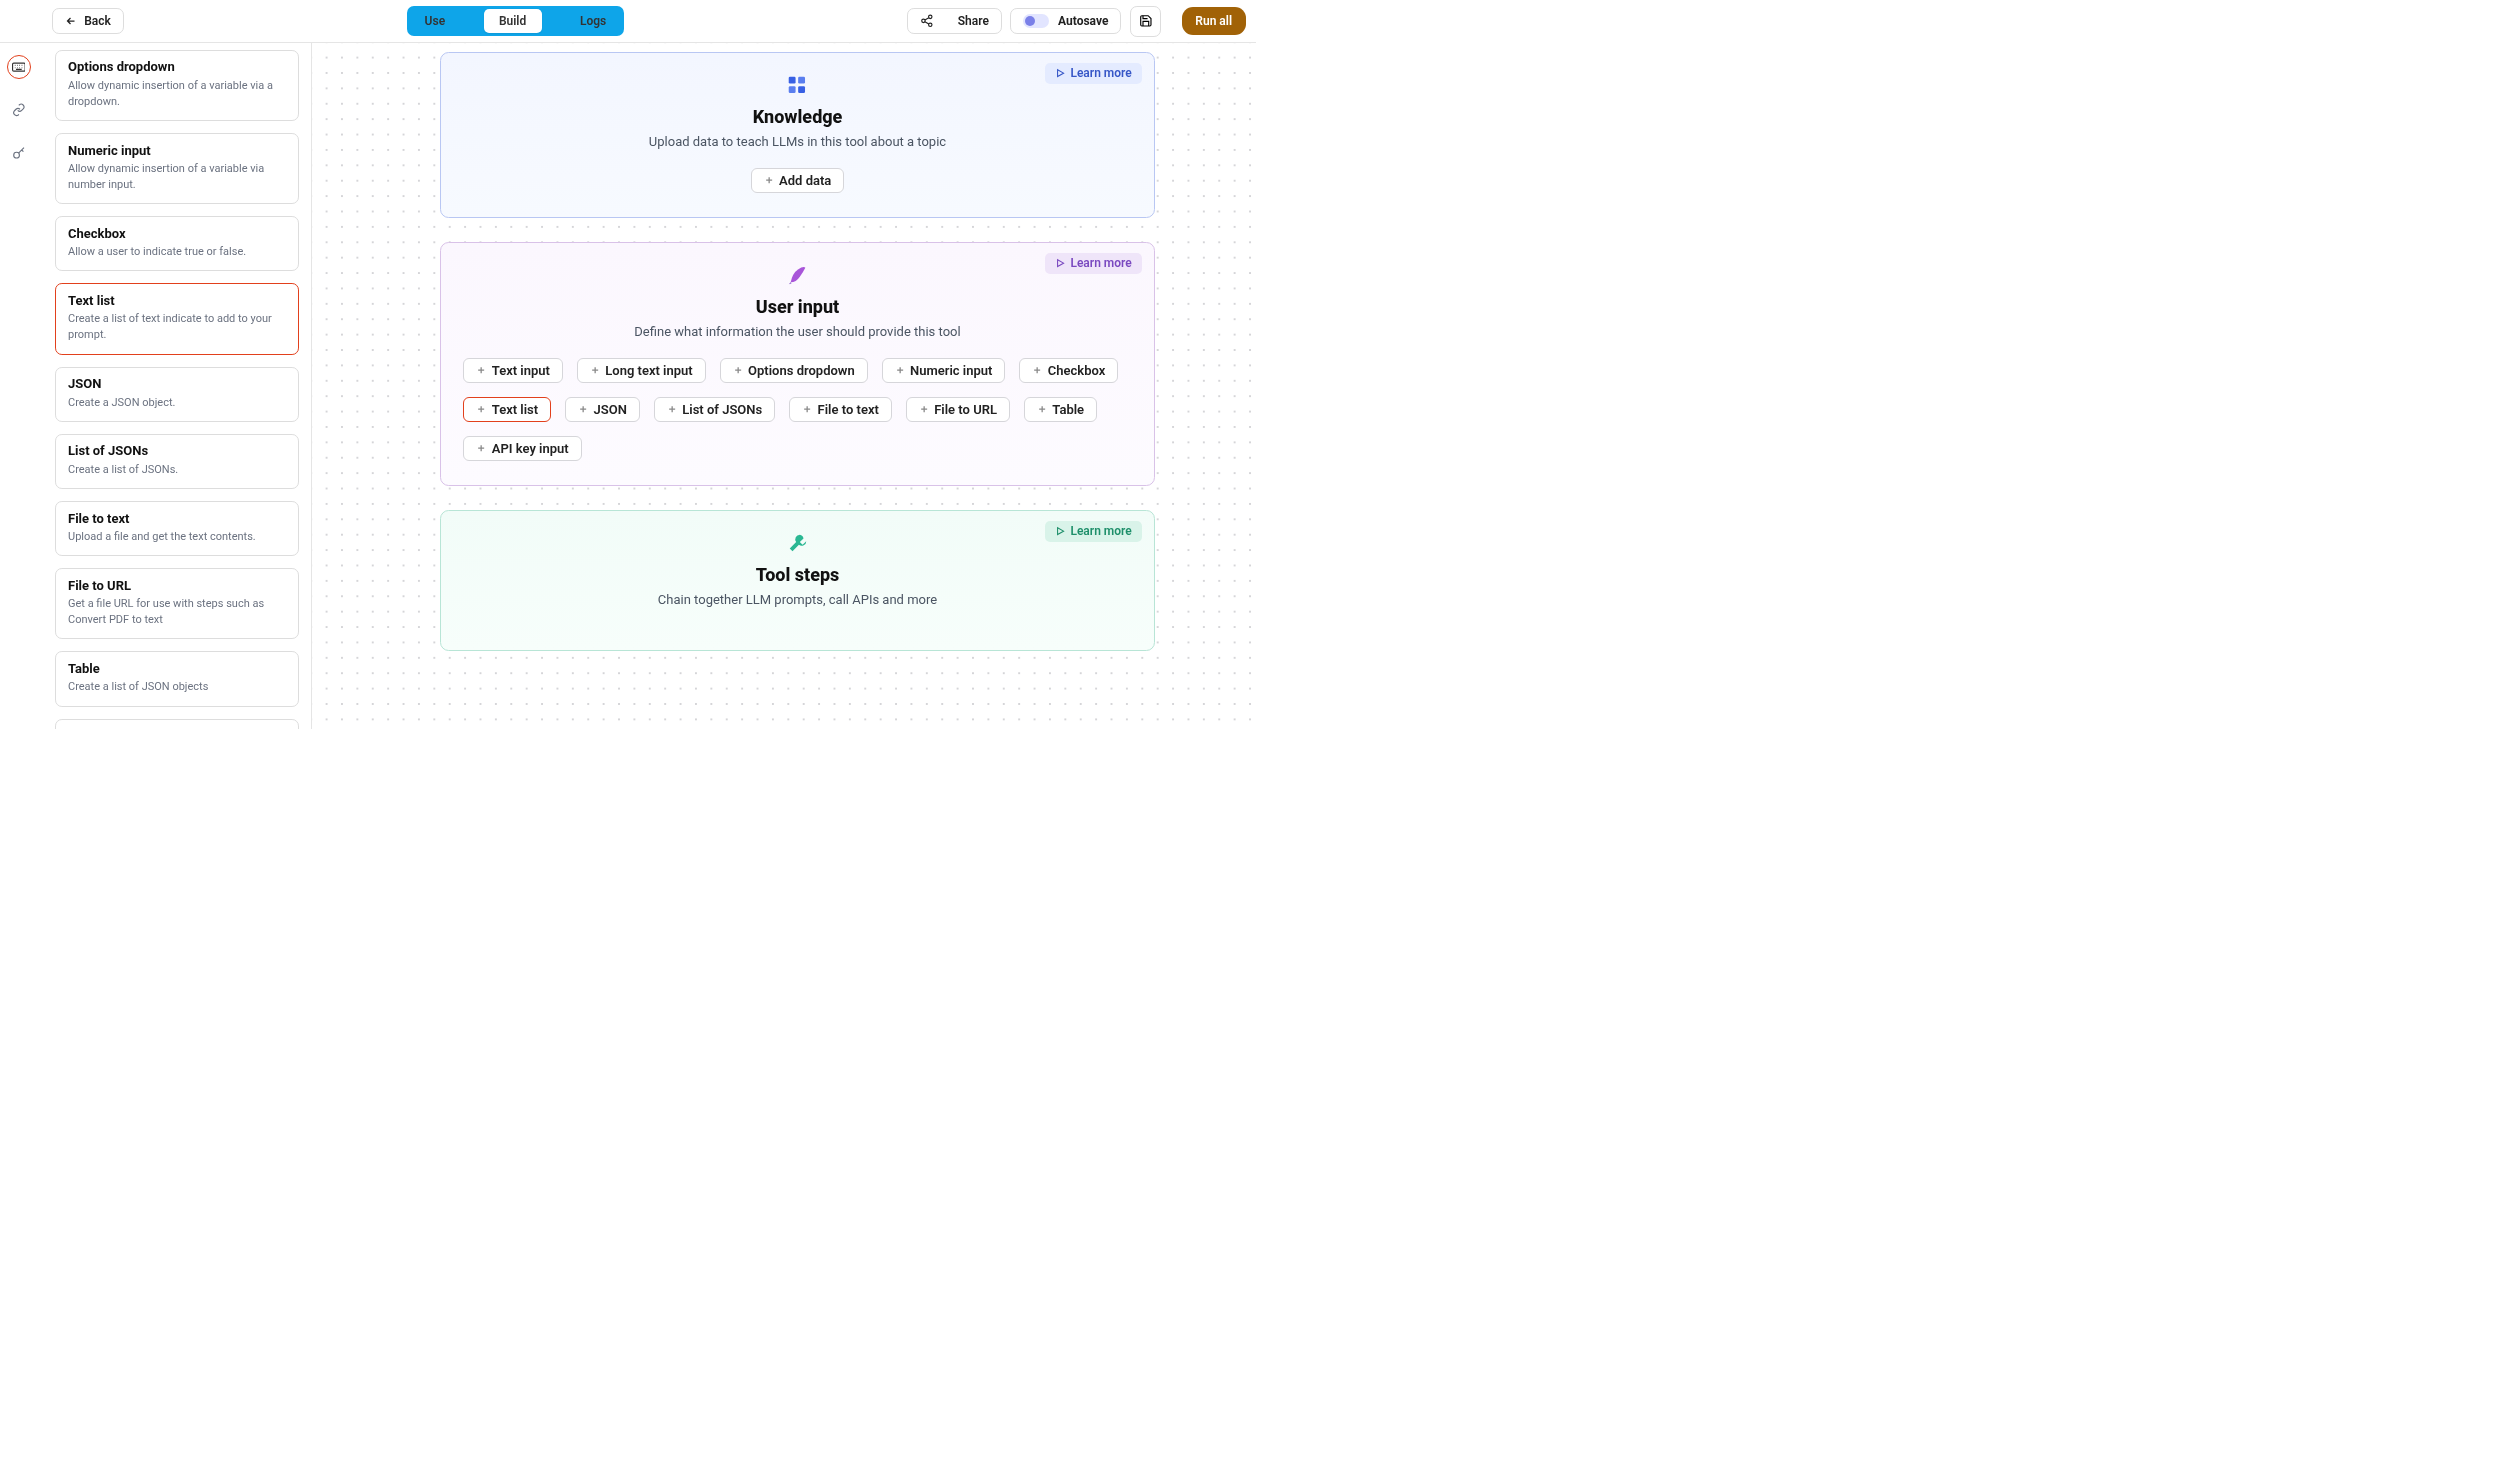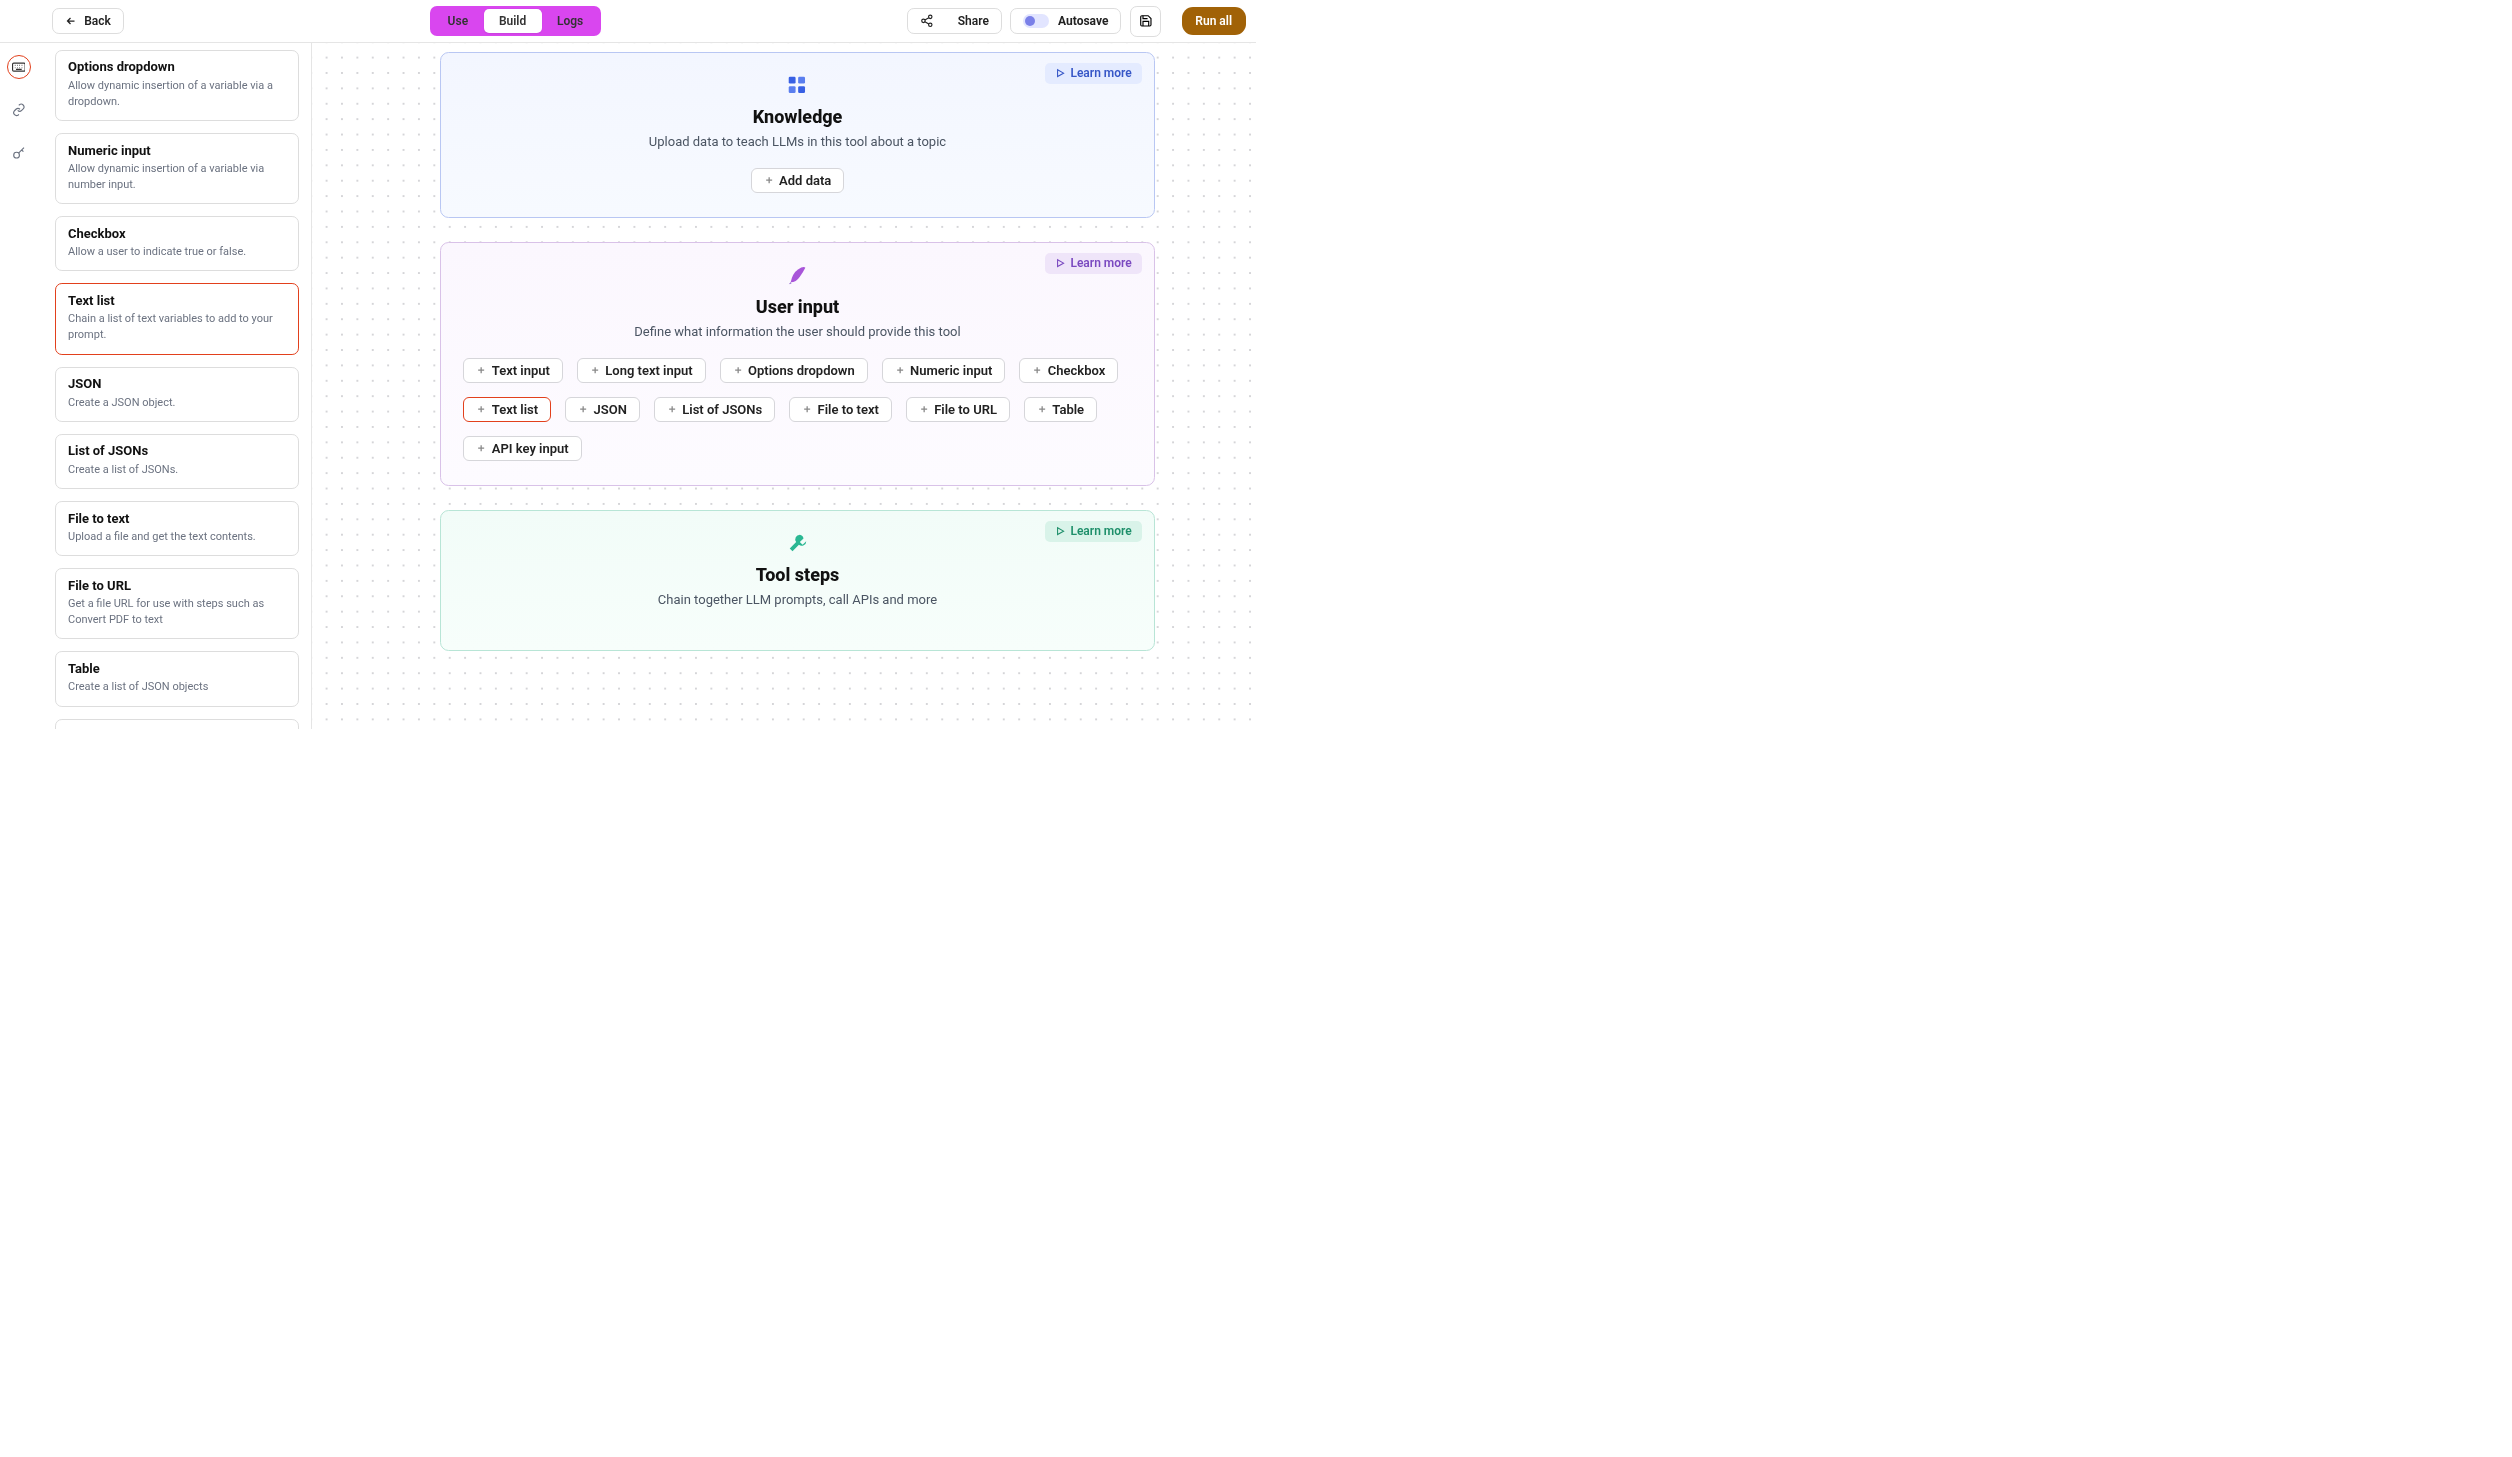--- a/index.html
+++ b/index.html
@@ -3,21 +3,21 @@
   <meta charset="utf-8">
   <style>
     * { box-sizing: border-box; margin: 0; padding: 0; font-family: -apple-system, BlinkMacSystemFont, "Segoe UI", Roboto, sans-serif; }
     body { background: #fff; width: 1256px; height: 729px; overflow: hidden; }
 
     
     .header { height: 43px; display: flex; align-items: center; padding: 0 10.3px; border-bottom: 0.9px solid #e5e5e5; justify-content: space-between; }
     .header-left { display: flex; align-items: center; margin-left: 42px; }
     .back-btn { display: flex; align-items: center; gap: 6.9px; padding: 5.1px 12px; border: 0.9px solid #ddd; border-radius: 6.9px; background: #fff; cursor: pointer; font-size: 12px; font-weight: 600; color: #222; }
     .back-btn svg { width: 12px; height: 12px; }
-    .header-center { display: flex; align-items: center; background: #d946ef; border-radius: 6.9px; padding: 2.6px; }
+    .header-center { display: flex; align-items: center; background: #0ea5e9; border-radius: 6.9px; padding: 2.6px; gap: 23px; }
     .tab { padding: 5.1px 15.4px; font-size: 12px; font-weight: 600; color: #333; cursor: pointer; border-radius: 5.1px; }
     .tab.active { background: #fff; box-shadow: 0 0.9px 1.7px rgba(0,0,0,0.08); }
     .header-right { display: flex; align-items: center; gap: 8.6px; }
     .share-btn { display: flex; align-items: flex-end; gap: 24px; padding: 5.1px 12px; border: 0.9px solid #ddd; border-radius: 6.9px; background: #fff; cursor: pointer; font-size: 12px; font-weight: 600; color: #222; }
     .autosave-panel { display: flex; align-items: center; gap: 8.6px; padding: 5.1px 12px; border: 0.9px solid #ddd; border-radius: 6.9px; background: #fff; font-size: 12px; font-weight: 700; color: #222; }
     .toggle { width: 26px; height: 13.7px; border-radius: 8.6px; background: #e2e5ff; position: relative; cursor: pointer; }
     .toggle::after { content: ""; position: absolute; width: 10.3px; height: 10.3px; border-radius: 50%; background: #7a80e8; top: 1.7px; left: 1.7px; }
     .save-btn { width: 31px; height: 31px; display: flex; align-items: center; justify-content: center; border: 0.9px solid #ddd; border-radius: 6.9px; background: #fff; cursor: pointer; }
     .runall-btn { padding: 6.9px 13.7px; border: none; border-radius: 11px; background: #a16207; color: #fff; font-size: 12px; font-weight: 600; cursor: pointer; margin-left: 12px; }
 
@@ -151,21 +151,21 @@
     <div class="card">
       <div class="card-title">Numeric input</div>
       <div class="card-desc">Allow dynamic insertion of a variable via number input.</div>
     </div>
     <div class="card">
       <div class="card-title">Checkbox</div>
       <div class="card-desc">Allow a user to indicate true or false.</div>
     </div>
     <div class="card highlighted">
       <div class="card-title">Text list</div>
-      <div class="card-desc">Chain a list of text variables to add to your prompt.</div>
+      <div class="card-desc">Create a list of text indicate to add to your prompt.</div>
     </div>
     <div class="card">
       <div class="card-title">JSON</div>
       <div class="card-desc">Create a JSON object.</div>
     </div>
     <div class="card">
       <div class="card-title">List of JSONs</div>
       <div class="card-desc">Create a list of JSONs.</div>
     </div>
     <div class="card">

